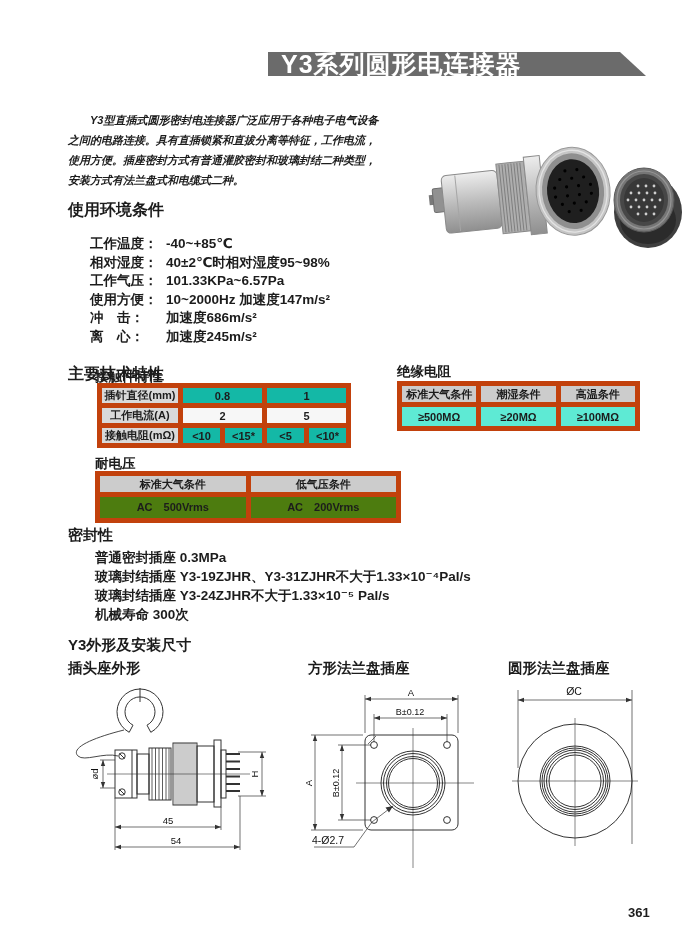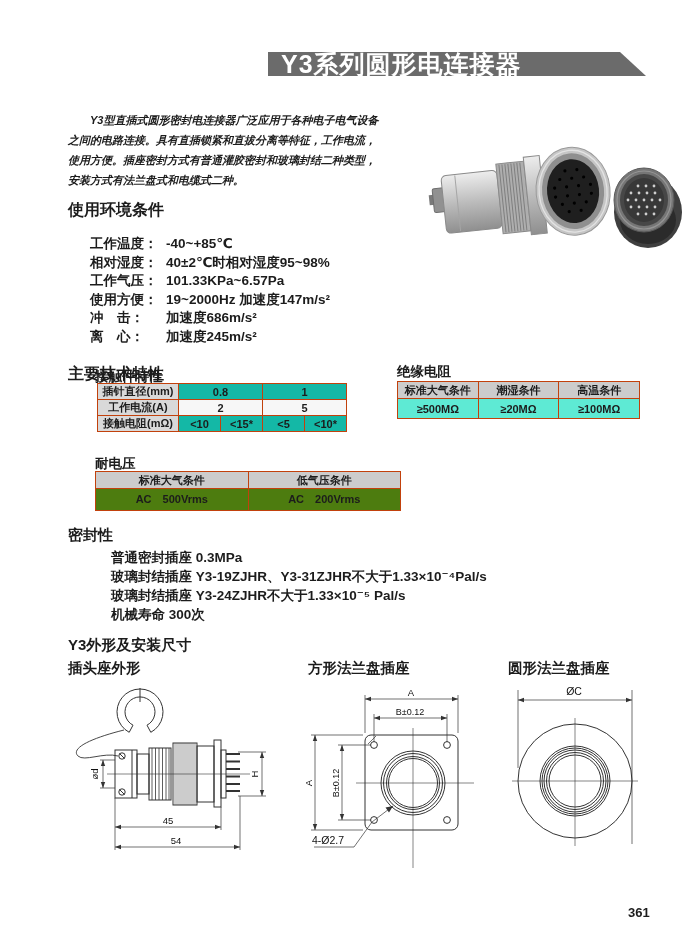--- a/index.html
+++ b/index.html
@@ -16,29 +16,29 @@
          line-height:20px;white-space:nowrap;font-style:italic;}
   .intro .indent{text-indent:2em;}
   
   .h1{position:absolute;font-size:16px;font-weight:700;}
   .h2{position:absolute;font-size:13.5px;font-weight:700;text-align:right;}
   
   .env{position:absolute;left:90px;top:219px;font-size:13.5px;font-weight:600;line-height:18.5px;white-space:nowrap;margin-top:16px;}
   .env .lbl{display:inline-block;min-width:76px;}
   
   table.tbl{border-collapse:collapse;font-size:11px;font-weight:600;table-layout:fixed;}
-  table.tbl td{border:1px solid #c2410c;text-align:center;padding:0 2px;height:13px;overflow:hidden;white-space:nowrap;}
+  table.tbl td{border:5px solid #c2410c;text-align:center;padding:0 2px;height:13px;overflow:hidden;white-space:nowrap;}
   table.contact td{background:#14b8a6;}
   table.contact td.lbl{background:#d9d9d9;}
   table.contact tr:nth-child(2) td:not(.lbl){background:#f7f7f7;}
   table.ins td.hd,table.volt td.hd{background:#cccccc;height:16px;}
   table.ins td.val{background:#5eead4;height:19px;}
   table.volt td.val{background:#4d7c0f;height:21px;}
   
-  .seal{position:absolute;left:95px;top:548px;font-size:13.5px;font-weight:600;line-height:19px;white-space:nowrap;margin-left:16px;}
+  .seal{position:absolute;left:95px;top:548px;font-size:13.5px;font-weight:600;line-height:19px;white-space:nowrap;}
   .note{position:absolute;left:95px;top:428px;font-size:13px;font-weight:600;}
   .caption{position:absolute;font-size:14.5px;font-weight:700;}
   .pagenum{position:absolute;left:628px;top:905px;font-size:13px;font-weight:700;}
   svg text{font-family:"Liberation Sans","DejaVu Sans",sans-serif;}
 </style>
 </head>
 <body>
 
 <div class="page">
 
@@ -132,21 +132,21 @@
       </g>
       <ellipse cx="38" cy="44" rx="27" ry="29" fill="none" stroke="#9d9d9d" stroke-width="1.2" opacity="0.8"></ellipse>
     </g>
   </svg>
 
   <div class="h1" style="left:68px;top:200px">使用环境条件</div>
   <div class="env">
     <div><span class="lbl">工作温度：</span><span>-40~+85℃</span></div>
     <div><span class="lbl">相对湿度：</span><span>40±2℃时相对湿度95~98%</span></div>
     <div><span class="lbl">工作气压：</span><span>101.33KPa~6.57Pa</span></div>
-    <div><span class="lbl">使用方便：</span><span>19~2000Hz 加速度147m/s²</span></div>
+    <div><span class="lbl">使用方便：</span><span>10~2000Hz 加速度147m/s²</span></div>
     <div><span class="lbl">冲　击：</span><span>加速度686m/s²</span></div>
     <div><span class="lbl">离　心：</span><span>加速度245m/s²</span></div>
   </div>
 
   <div class="h1" style="left:68px;top:364px">主要技术特性</div>
   <div class="h2" style="left:95px;top:368px">接触件特性</div>
 
   <table class="tbl contact abs" style="left:97px;top:383px;width:249px">
     <colgroup>
         <col style="width:81px">

